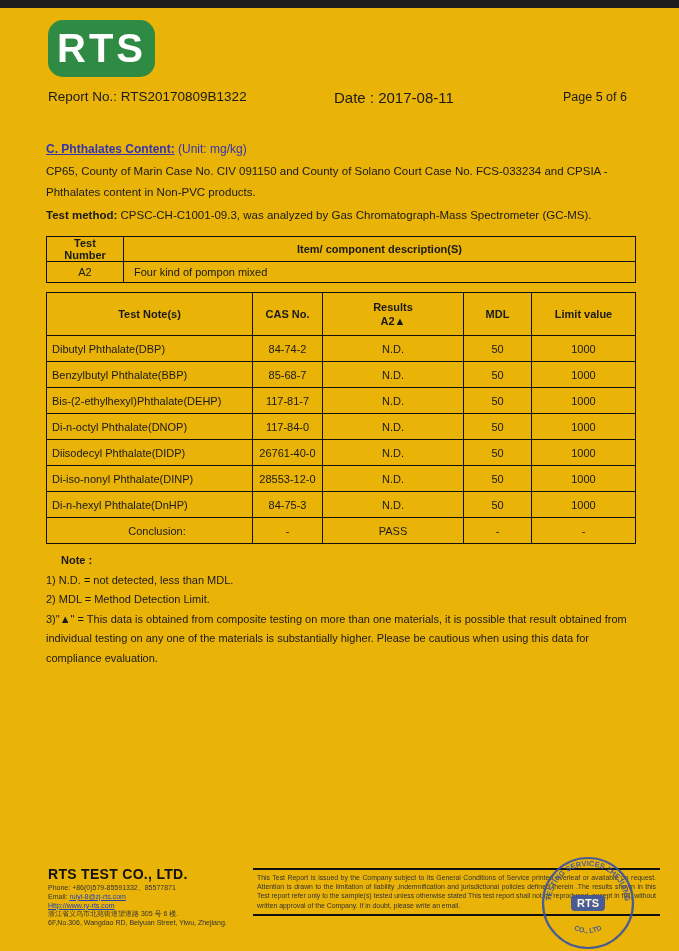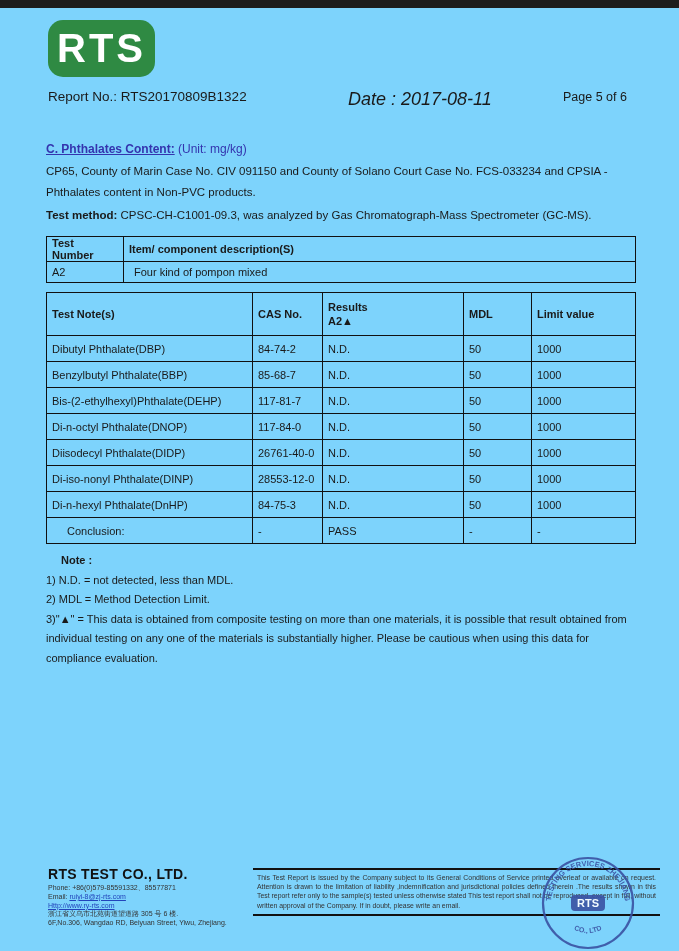--- a/index.html
+++ b/index.html
@@ -1,41 +1,41 @@
 <!DOCTYPE html>
 <html><head>
 <meta charset="utf-8">
 <style>
   html,body { margin:0; padding:0; background:#ffffff; }
   .page {
-    position:relative; width:679px; height:951px; background:#7dd3fc;
+    position:relative; width:679px; height:951px; background:#eab308;
     font-family:"Liberation Sans", sans-serif; color:#1a1a1a; overflow:hidden;
   }
   .topbar { position:absolute; top:0; left:0; width:679px; height:8px; background:#1d1d1d; }
 
   .logo {
     position:absolute; top:20px; left:48px; width:107px; height:57px;
     background:#2f8a43; border-radius:15px; display:flex; align-items:center; justify-content:center;
     color:#fff; font-weight:800; font-size:40px; letter-spacing:3px;
   }
 
   .hdr-report { position:absolute; left:48px;  top:89px; font-size:13.5px; }
-  .hdr-date   { position:absolute; left:348px; top:89px; font-size:18px;font-style:italic; }
+  .hdr-date   { position:absolute; left:334px; top:89px; font-size:15px; }
   .hdr-page   { position:absolute; left:563px; top:90px; font-size:12.5px; }
 
   .content { position:absolute; left:46px; top:142px; width:589px; }
   .sec-title { font-size:12px; color:#3434ae; font-weight:bold; }
   .sec-title .title-main { text-decoration:underline; }
   .sec-title .unit { font-weight:normal; }
   .para { font-size:11.5px; line-height:21px; margin-top:5px; }
   .testmethod { font-size:11.5px; line-height:20px; margin-top:2px; }
   .testmethod b { font-weight:bold; }
 
   table { border-collapse:collapse; width:589px; table-layout:fixed; }
-  td, th { border:1.5px solid #111; font-size:11px; text-align:left; vertical-align:middle; padding:0 5px; }
+  td, th { border:1.5px solid #111; font-size:11px; text-align:center; vertical-align:middle; padding:0 5px; }
 
   .tbl1 { margin-top:11px; }
   .tbl1 th, .tbl1 td { height:20px; }
   .tbl1 td.desc { text-align:left; padding-left:10px; }
 
   .tbl2 { margin-top:9px; }
   .tbl2 th.main { height:42px; }
   .tbl2 td { height:25px; }
   .tbl2 td.item { text-align:left; padding-left:5px; }
   .tbl2 .sub { font-weight:bold; display:block; margin-top:2px; }

